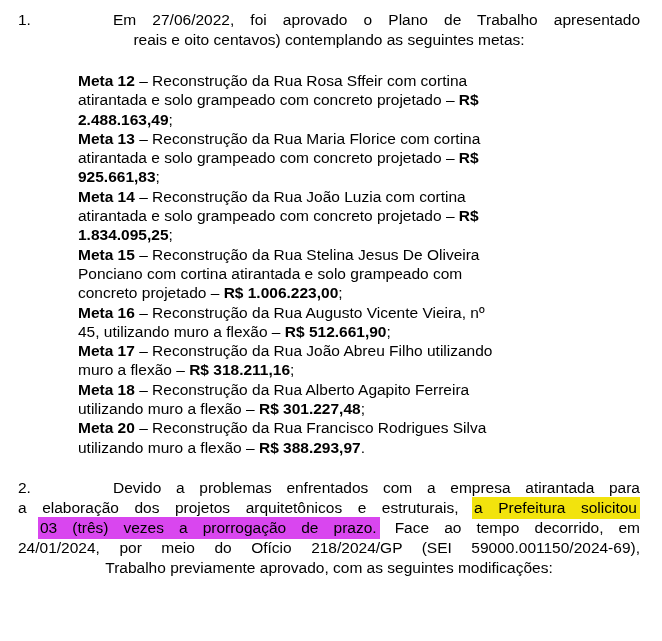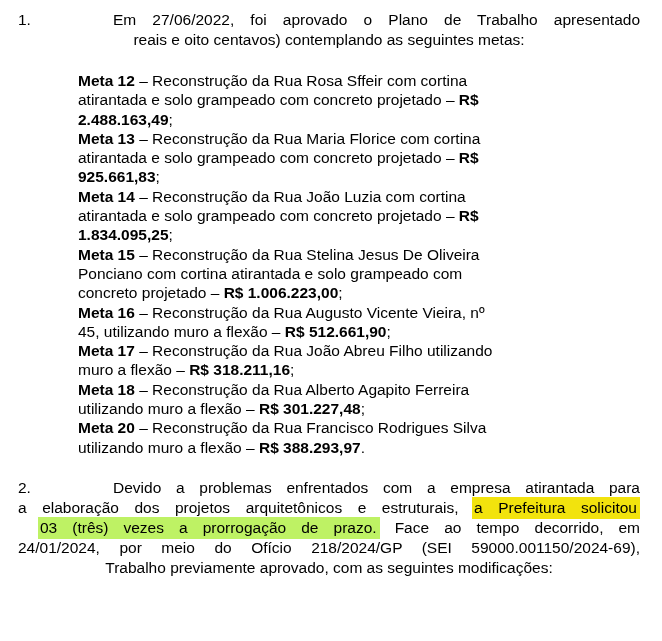--- a/index.html
+++ b/index.html
@@ -63,17 +63,17 @@
         <div class="mline"><span>utilizando muro a flexão – </span><span class="bold">R$ 301.227,48</span><span>;</span></div>
       </div>
       <div>
         <div class="mline"><span class="bold">Meta 20</span><span> – Reconstrução da Rua Francisco Rodrigues Silva</span></div>
         <div class="mline"><span>utilizando muro a flexão – </span><span class="bold">R$ 388.293,97</span><span>.</span></div>
       </div>
     </div>
   <div class="para" id="p2">
       <div class="jline"><span class="para-num">2.</span><span>Devido a problemas enfrentados com a empresa atirantada para</span></div>
       <div class="jline"><span>a elaboração dos projetos arquitetônicos e estruturais, </span><span class="hl" style="background-color: rgb(242, 227, 13);">a Prefeitura solicitou</span></div>
-      <div class="jline"><span class="hl" style="background-color: #bef264; margin-left: 20px;">03 (três) vezes a prorrogação de prazo.</span><span> Face ao tempo decorrido, em</span></div>
+      <div class="jline"><span class="hl" style="background-color: #d946ef; margin-left: 20px;">03 (três) vezes a prorrogação de prazo.</span><span> Face ao tempo decorrido, em</span></div>
       <div class="jline"><span>24/01/2024, por meio do Ofício 218/2024/GP (SEI 59000.001150/2024-69),</span></div>
       <div class="lline"><span>Trabalho previamente aprovado, com as seguintes modificações:</span></div>
     </div>
 </div>
 
 </body></html>

